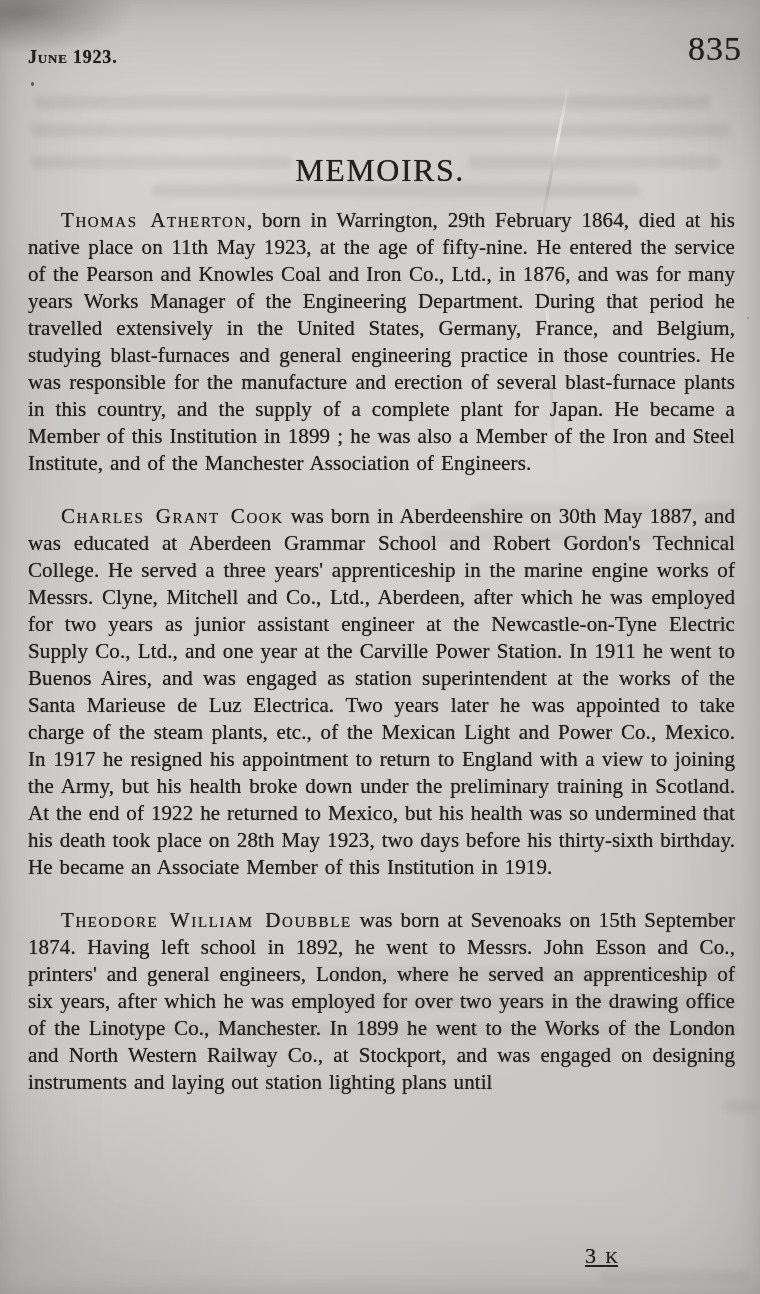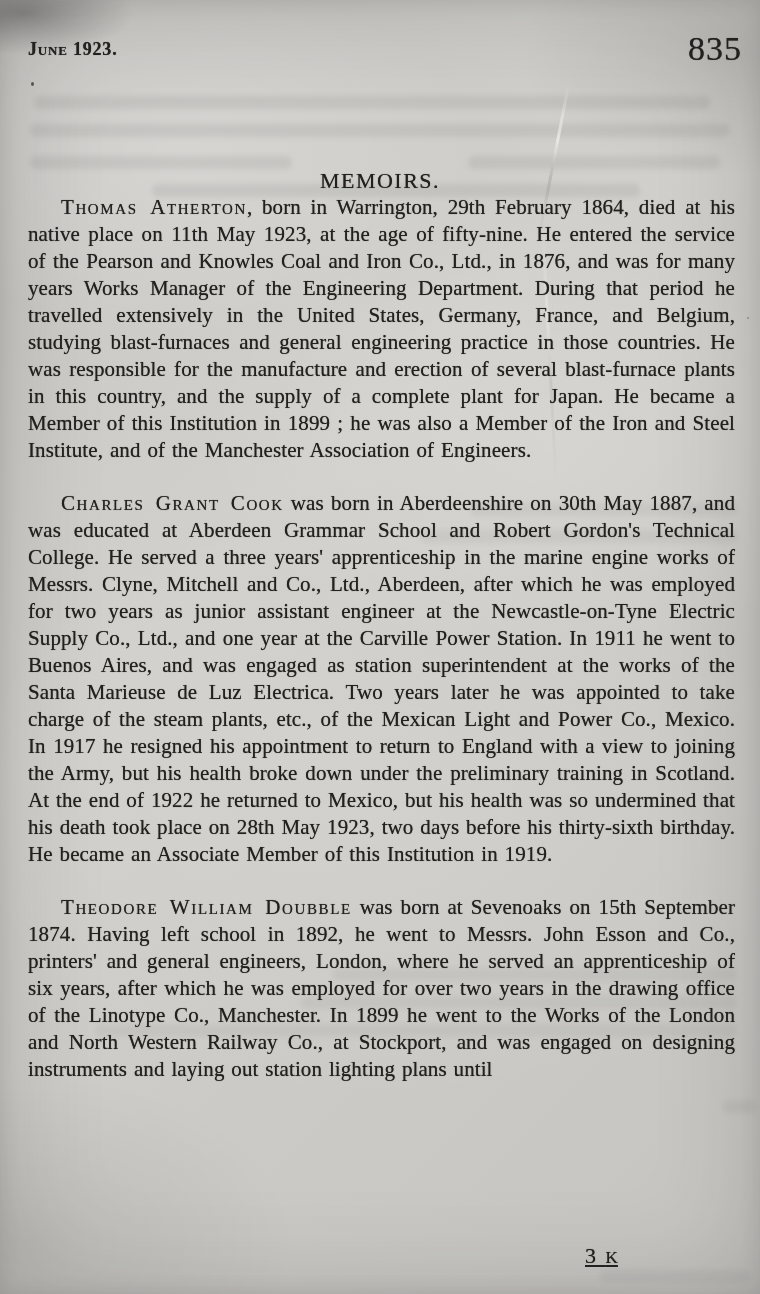--- a/index.html
+++ b/index.html
@@ -18,33 +18,33 @@
       radial-gradient(ellipse 160px 60px at 3% 1%, rgba(0,0,0,0.30), rgba(0,0,0,0) 70%),
       radial-gradient(ellipse 380px 240px at 4% 96%, rgba(0,0,0,0.08), rgba(0,0,0,0) 70%),
       linear-gradient(135deg, #c7c6c3 0%, #d1d0cc 38%, #cccbc7 62%, #c5c4c1 100%);
     box-shadow: inset 0 0 110px rgba(0,0,0,0.16), inset 0 0 22px rgba(0,0,0,0.10);
     color: #22211f;
   }
   .ink { text-shadow: 0 0 0.8px rgba(34,33,31,0.75); }
 
   .header {
     position: absolute; top: 30px; left: 28px; right: 18px;
-    display: flex; justify-content: space-between; align-items: center;
+    display: flex; justify-content: space-between; align-items: flex-end;
   }
   .issue-date {
     font-variant: small-caps; font-size: 18px; letter-spacing: 0.8px; font-weight: bold;
   }
   .page-number { font-size: 34px; letter-spacing: 1px; }
 
   .doc-title {
     position: absolute; top: 152px; left: 0; width: 100%;
-    text-align: center; font-size: 22px; letter-spacing: 1.5px; margin-top: 16px;
+    text-align: center; font-size: 32px; letter-spacing: 1.5px;
   }
 
-  .content { position: absolute; top: 194px; left: 28px; width: 707px; }
+  .content { position: absolute; top: 207px; left: 28px; width: 707px; }
   .memoir {
     margin: 0 0 26px 0;
     font-size: 21px; line-height: 27px;
     text-align: justify; text-indent: 33px;
     word-spacing: 1.5px; letter-spacing: 0.1px;
   }
   .memoir:last-child { margin-bottom: 16px; }
   .memoir-name { font-variant: small-caps; letter-spacing: 1.6px; word-spacing: 4px; }
 
   .signature { position: absolute; left: 585px; top: 1243px; font-size: 22px; letter-spacing: 2px; text-decoration: underline; }

